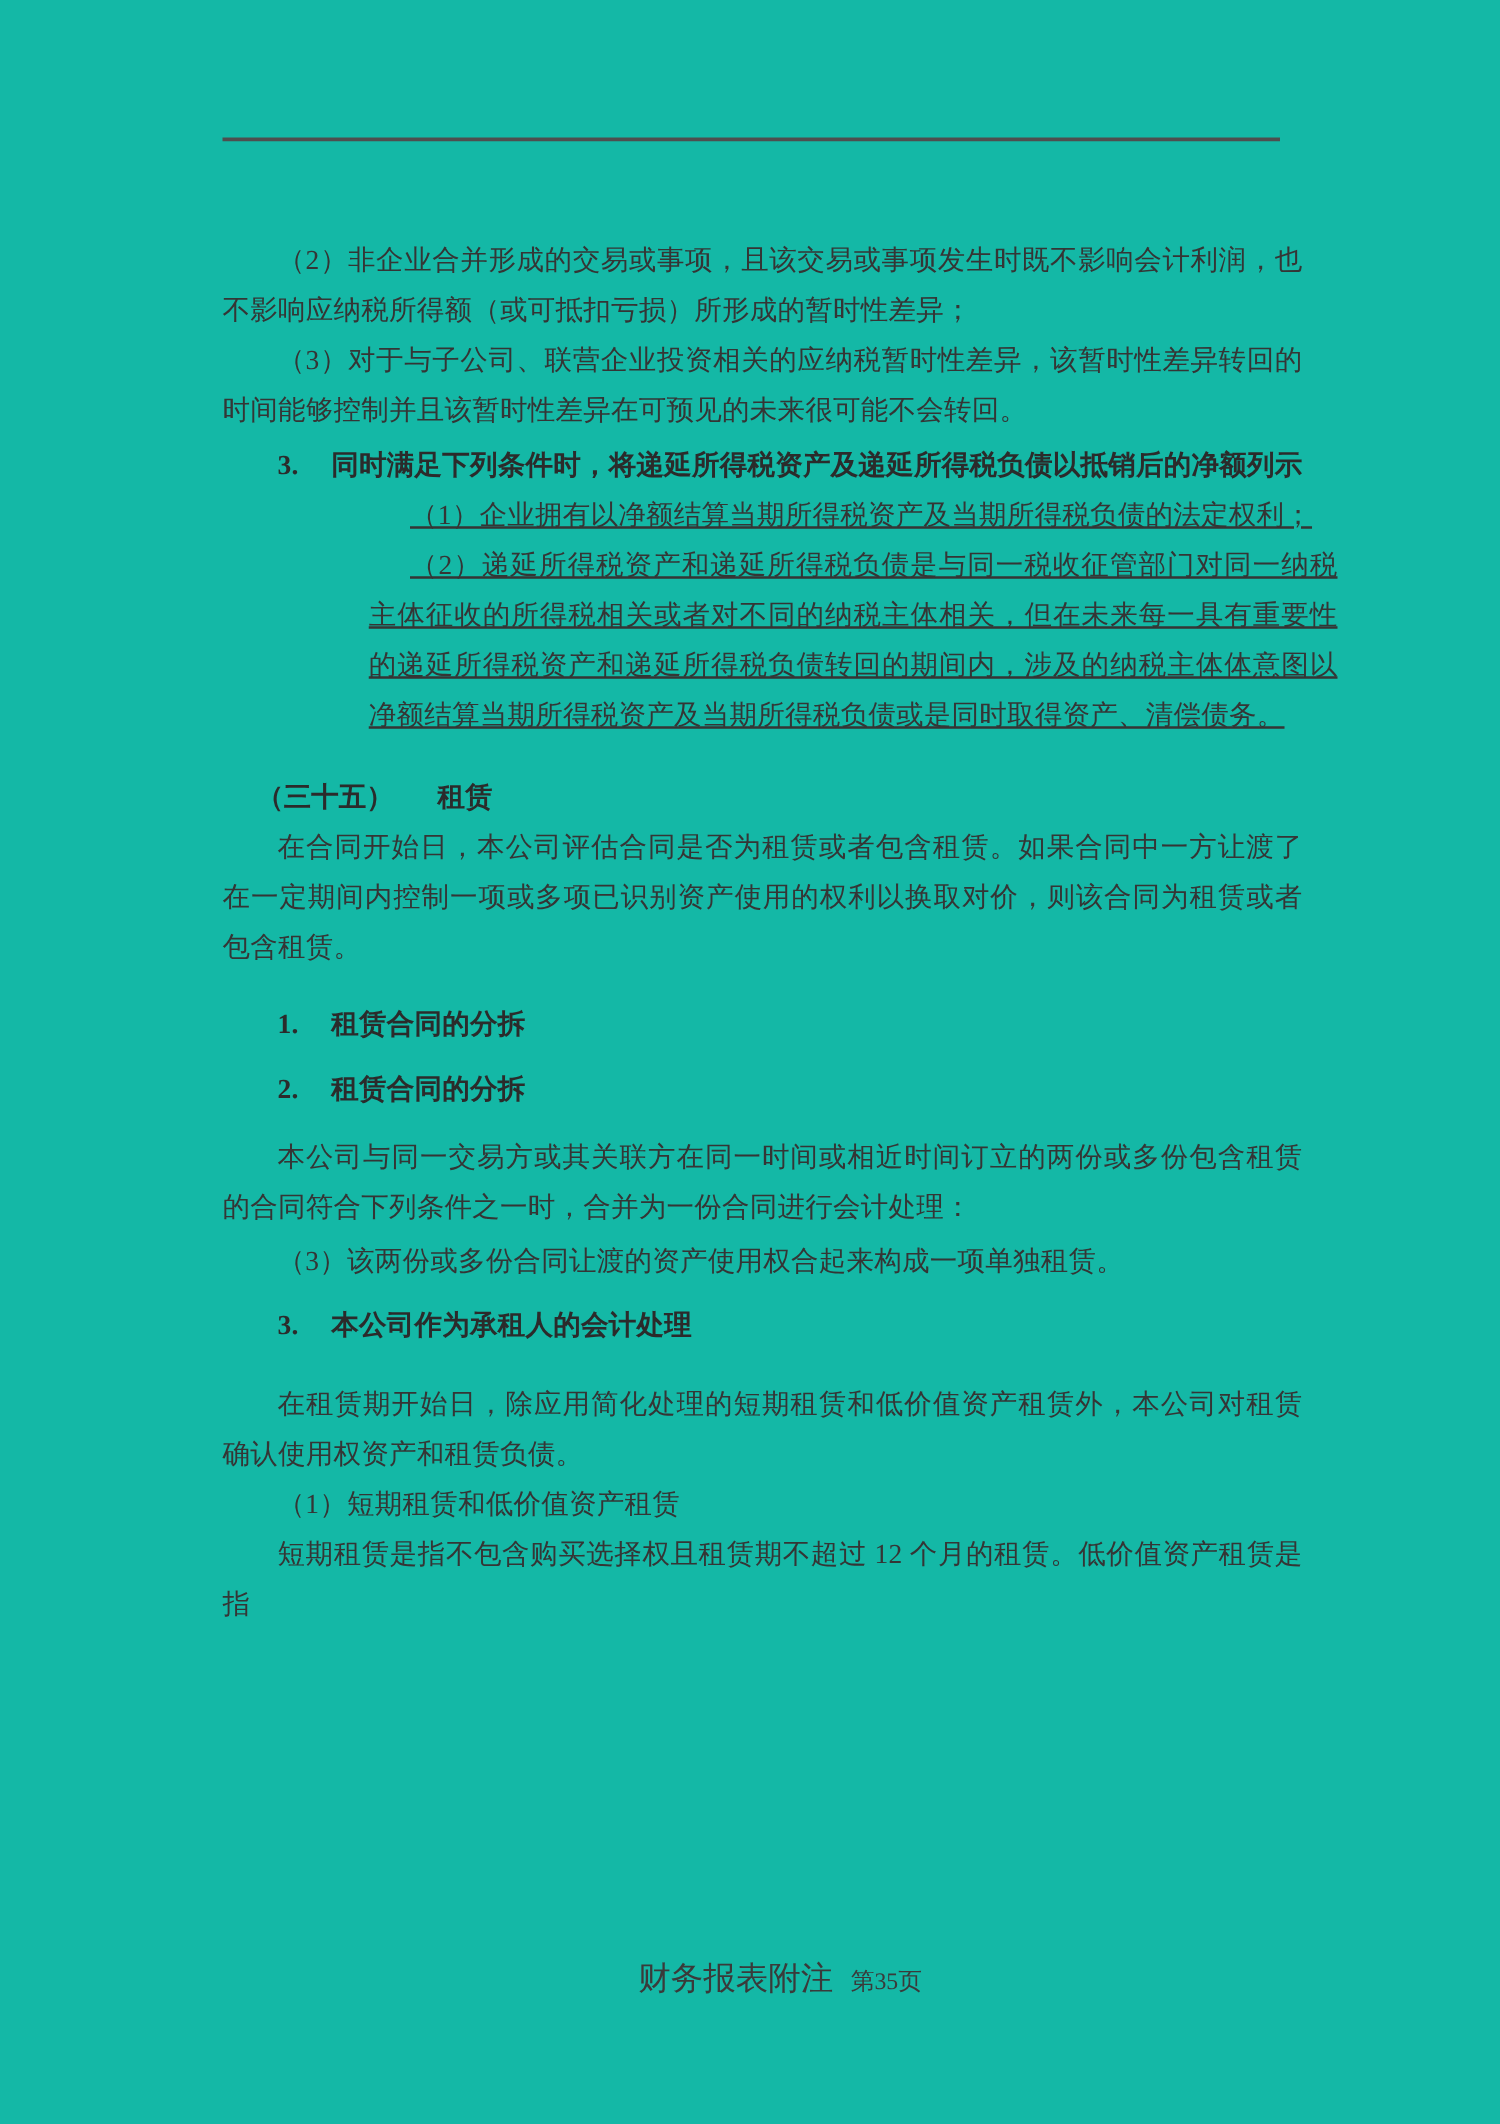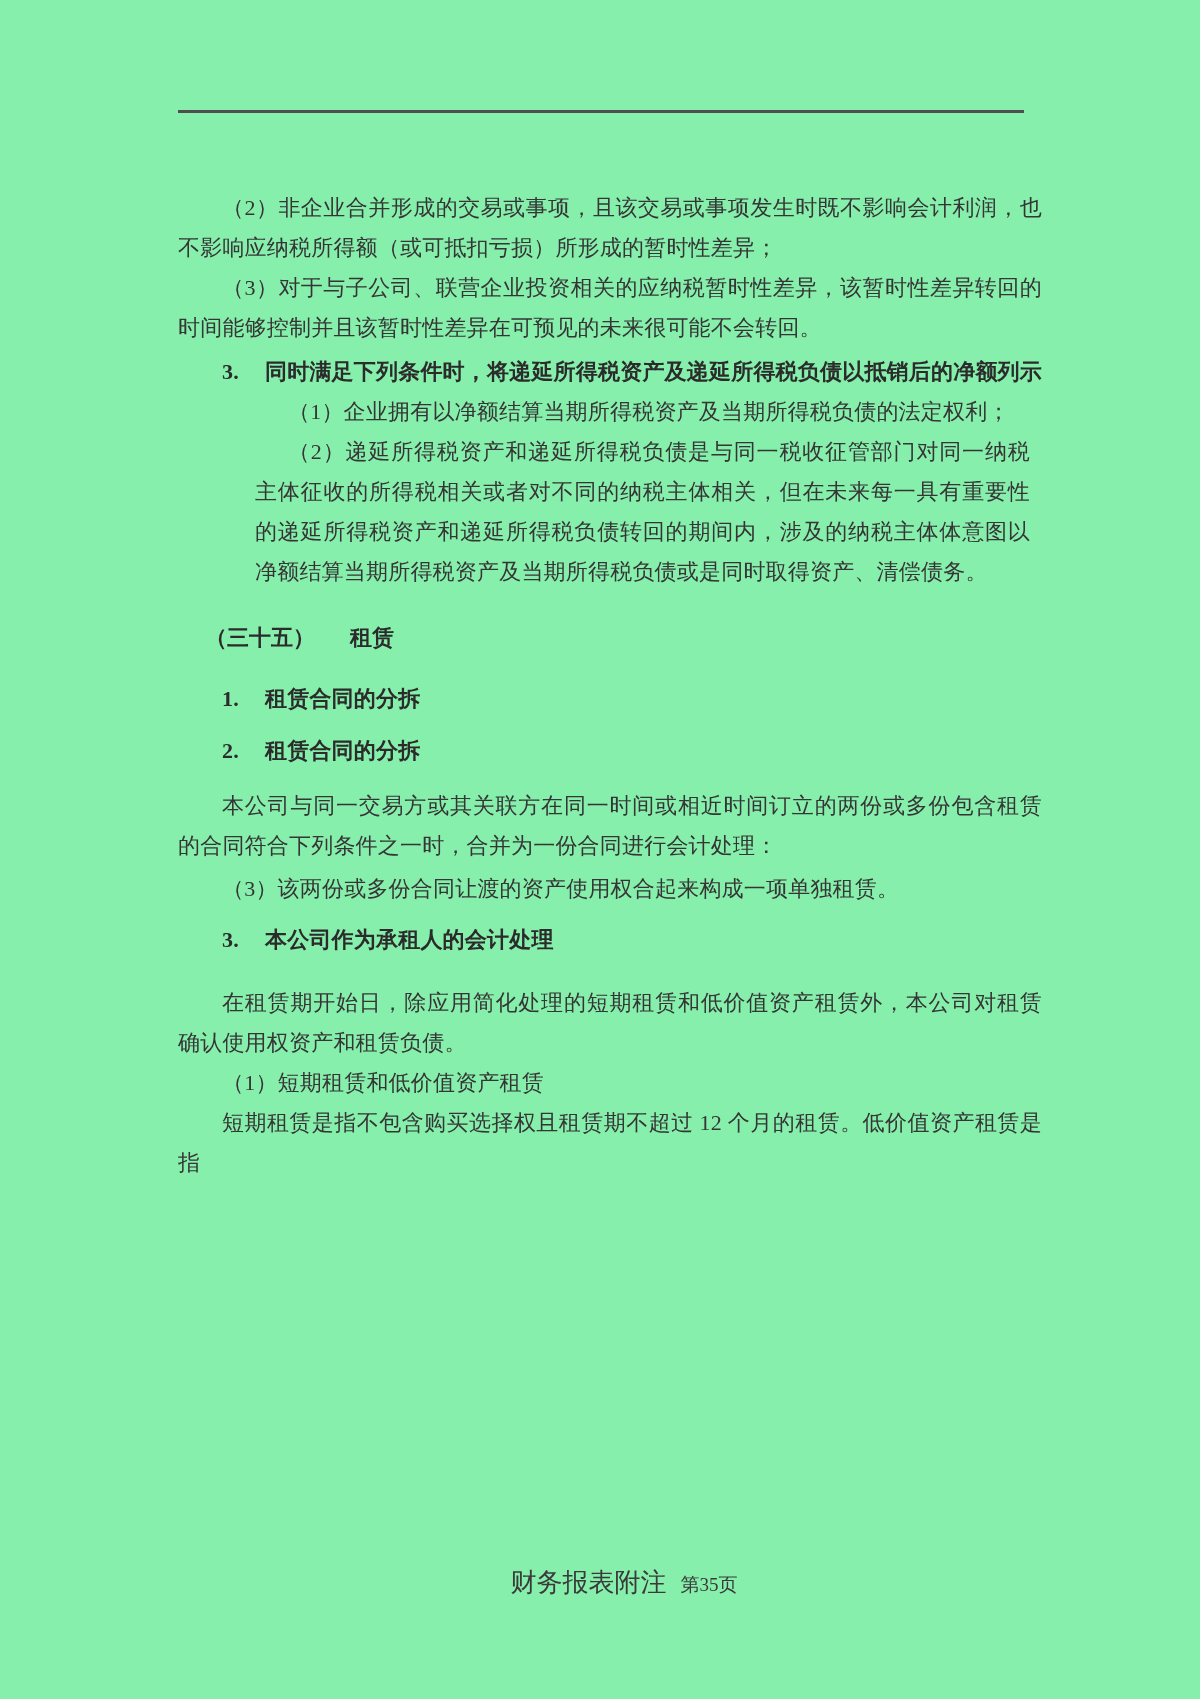--- a/index.html
+++ b/index.html
@@ -4,21 +4,21 @@
 <style>
   html, body {
     margin: 0;
     padding: 0;
     background: #ffffff;
   }
   .page {
     position: relative;
     width: 1200px;
     height: 1699px;
-    background: #86efac;
+    background: #14b8a6;
     font-family: "Liberation Serif", "DejaVu Serif", serif;
     color: #353535;
     overflow: hidden;
   }
   .content {
     position: absolute;
     left: 178px;
     top: 0;
     width: 864px;
   }
@@ -47,23 +47,24 @@
     text-align: left;
   }
   .h-num {
     width: 43px;
     flex: 0 0 43px;
   }
   .h-title { flex: 1; }
 
   
   .sub {
-    margin-left: 77px;
+    margin-left: 117px;
     width: 775px;
     text-indent: 33px;
+    text-decoration: underline;
   }
 
   
   .sec-head {
     display: flex;
     margin-left: 27px;
     margin-top: 26px;
     font-size: 22px;
     line-height: 40px;
     font-weight: bold;
@@ -120,20 +121,21 @@
 
     <p class="sub">（1）企业拥有以净额结算当期所得税资产及当期所得税负债的法定权利；</p>
 
     <p class="sub">（2）递延所得税资产和递延所得税负债是与同一税收征管部门对同一纳税主体征收的所得税相关或者对不同的纳税主体相关，但在未来每一具有重要性的递延所得税资产和递延所得税负债转回的期间内，涉及的纳税主体体意图以净额结算当期所得税资产及当期所得税负债或是同时取得资产、清偿债务。</p>
 
     <div class="sec-head">
       <span class="sec-num">（三十五）</span>
       <span class="sec-title">租赁</span>
     </div>
 
+    <p class="indent">在合同开始日，本公司评估合同是否为租赁或者包含租赁。如果合同中一方让渡了在一定期间内控制一项或多项已识别资产使用的权利以换取对价，则该合同为租赁或者包含租赁。</p>
 
     <div class="h-row mt21">
       <span class="h-num">1.</span>
       <span class="h-title">租赁合同的分拆</span>
     </div>
 
 
     <div class="h-row mt12">
       <span class="h-num">2.</span>
       <span class="h-title">租赁合同的分拆</span>

